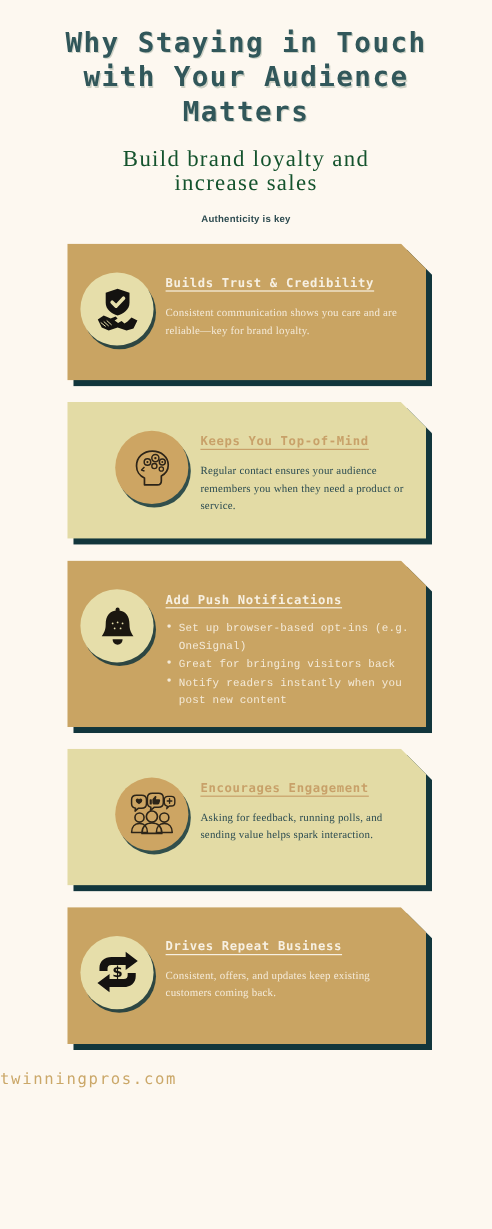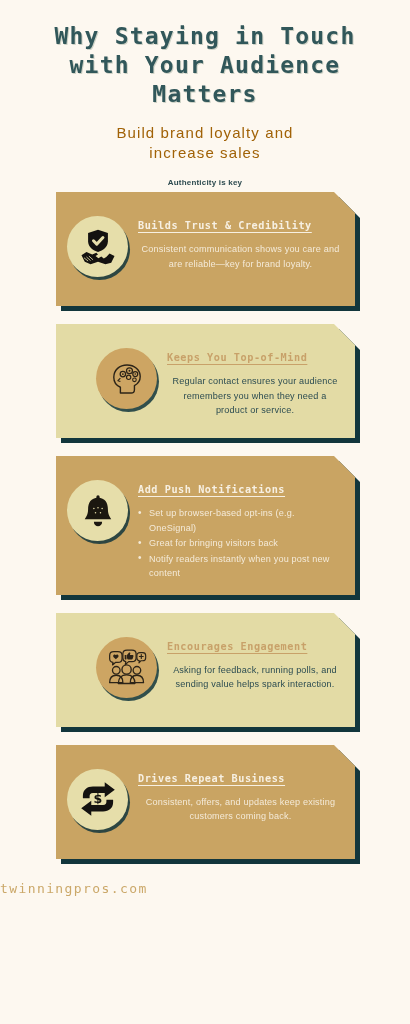--- a/index.html
+++ b/index.html
@@ -32,40 +32,40 @@
     font-weight: 700;
     letter-spacing: 1.2px;
     color: #31575a;
     text-shadow: 1px 1px 0 rgba(120,140,120,0.35);
     padding: 0 12px;
     white-space: pre-line;
   }
 
   .subtitle {
     margin-top: 14px;
-    font-family: Liberation Sans, sans-serif;
-    font-size: 15px;
+    font-family: Liberation Serif, serif;
+    font-size: 19px;
     line-height: 20px;
     letter-spacing: 1.1px;
-    color: #a16207;
+    color: #14532d;
     white-space: pre-line;
   }
 
   .tagline {
     margin-top: 15px;
     font-family: "Liberation Sans", sans-serif;
     font-size: 8px;
     font-weight: 700;
     letter-spacing: 0.2px;
     color: #2d4b50;
   }
 
   
   .cards {
-    margin-top: 5px;
+    margin-top: 16px;
     padding: 0 50px 0 56px;
   }
 
   .card-wrap {
     position: relative;
     margin-bottom: 18px;
   }
 
   
   .card-shadow {
@@ -121,32 +121,31 @@
     letter-spacing: 0.55px;
     text-decoration: underline;
     text-underline-offset: 3px;
     margin-bottom: 9px;
     line-height: 14px;
   }
   .card.dark  .card-title { color: #f7f0e2; }
   .card.light .card-title { color: #c8a169; }
 
   .card-desc {
-    font-family: Liberation Sans, sans-serif;
+    font-family: Liberation Serif, serif;
     font-size: 9.1px;
     line-height: 14.5px;
     letter-spacing: 0.18px;
-    text-align: center;
   }
   .card.dark  .card-desc { color: #f4ead8; }
   .card.light .card-desc { color: #2c4c51; }
 
   .card-list {
     list-style: none;
-    font-family: Liberation Sans, sans-serif;
+    font-family: Liberation Mono, monospace;
     font-size: 9.1px;
     line-height: 14.6px;
     letter-spacing: 0.18px;
   }
   .card.dark  .card-list { color: #f4ead8; }
 
   .card-list li {
     position: relative;
     padding-left: 11px;
     margin-bottom: 1px;

